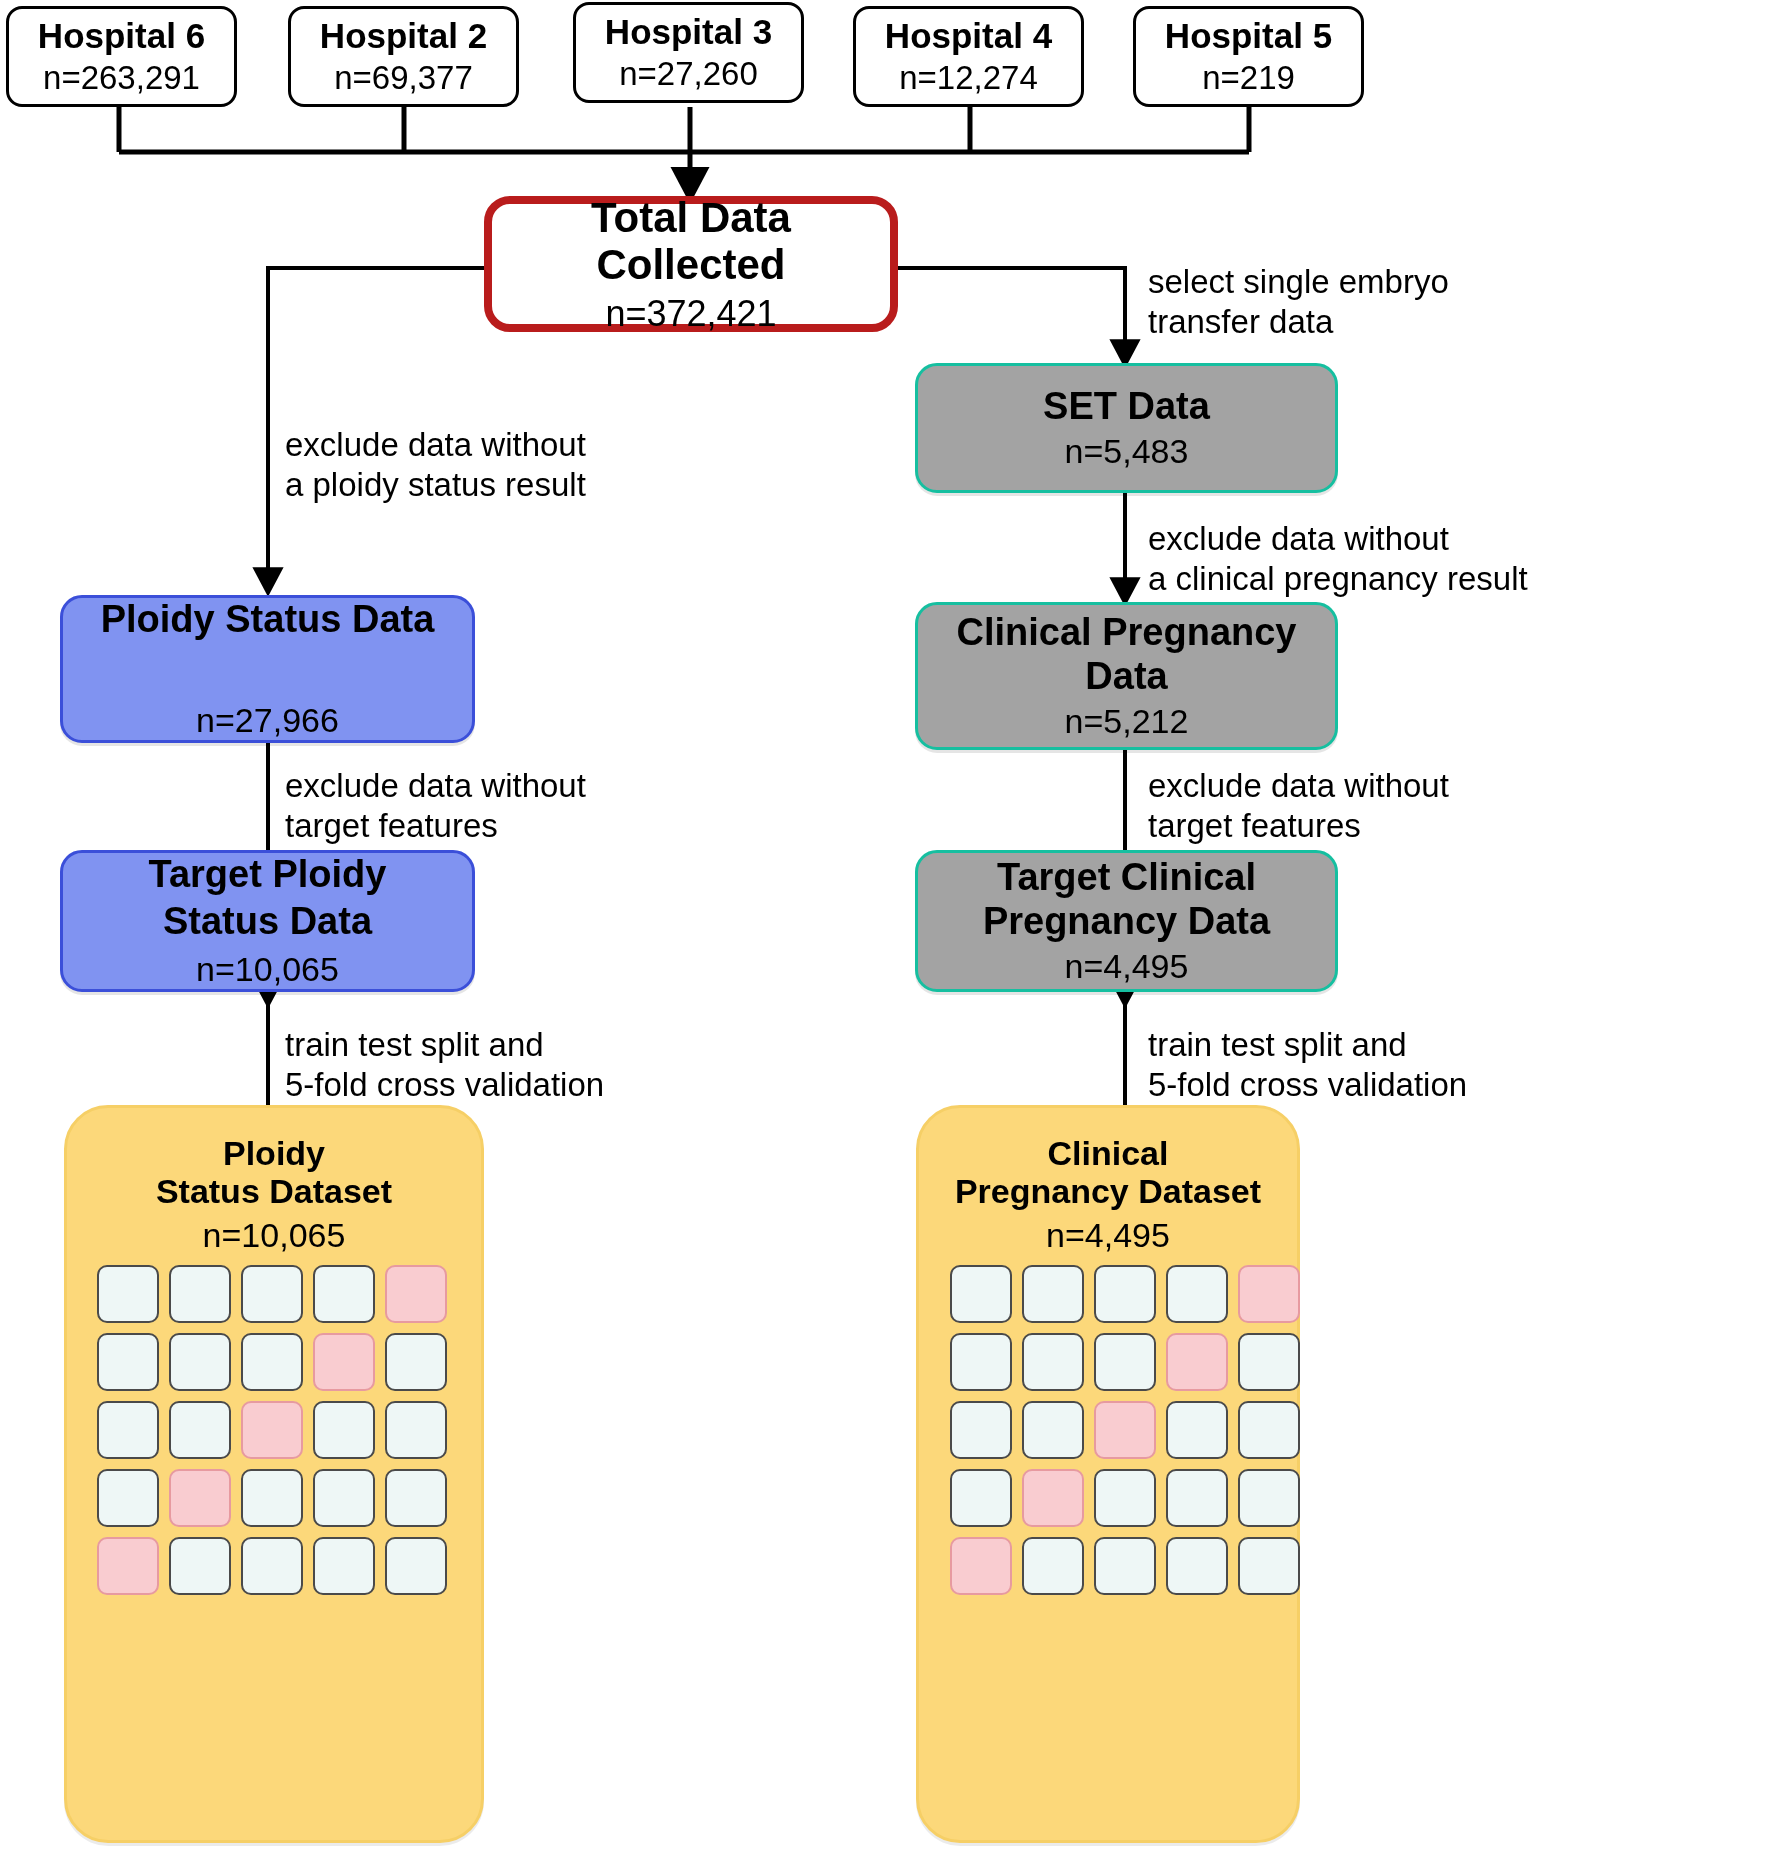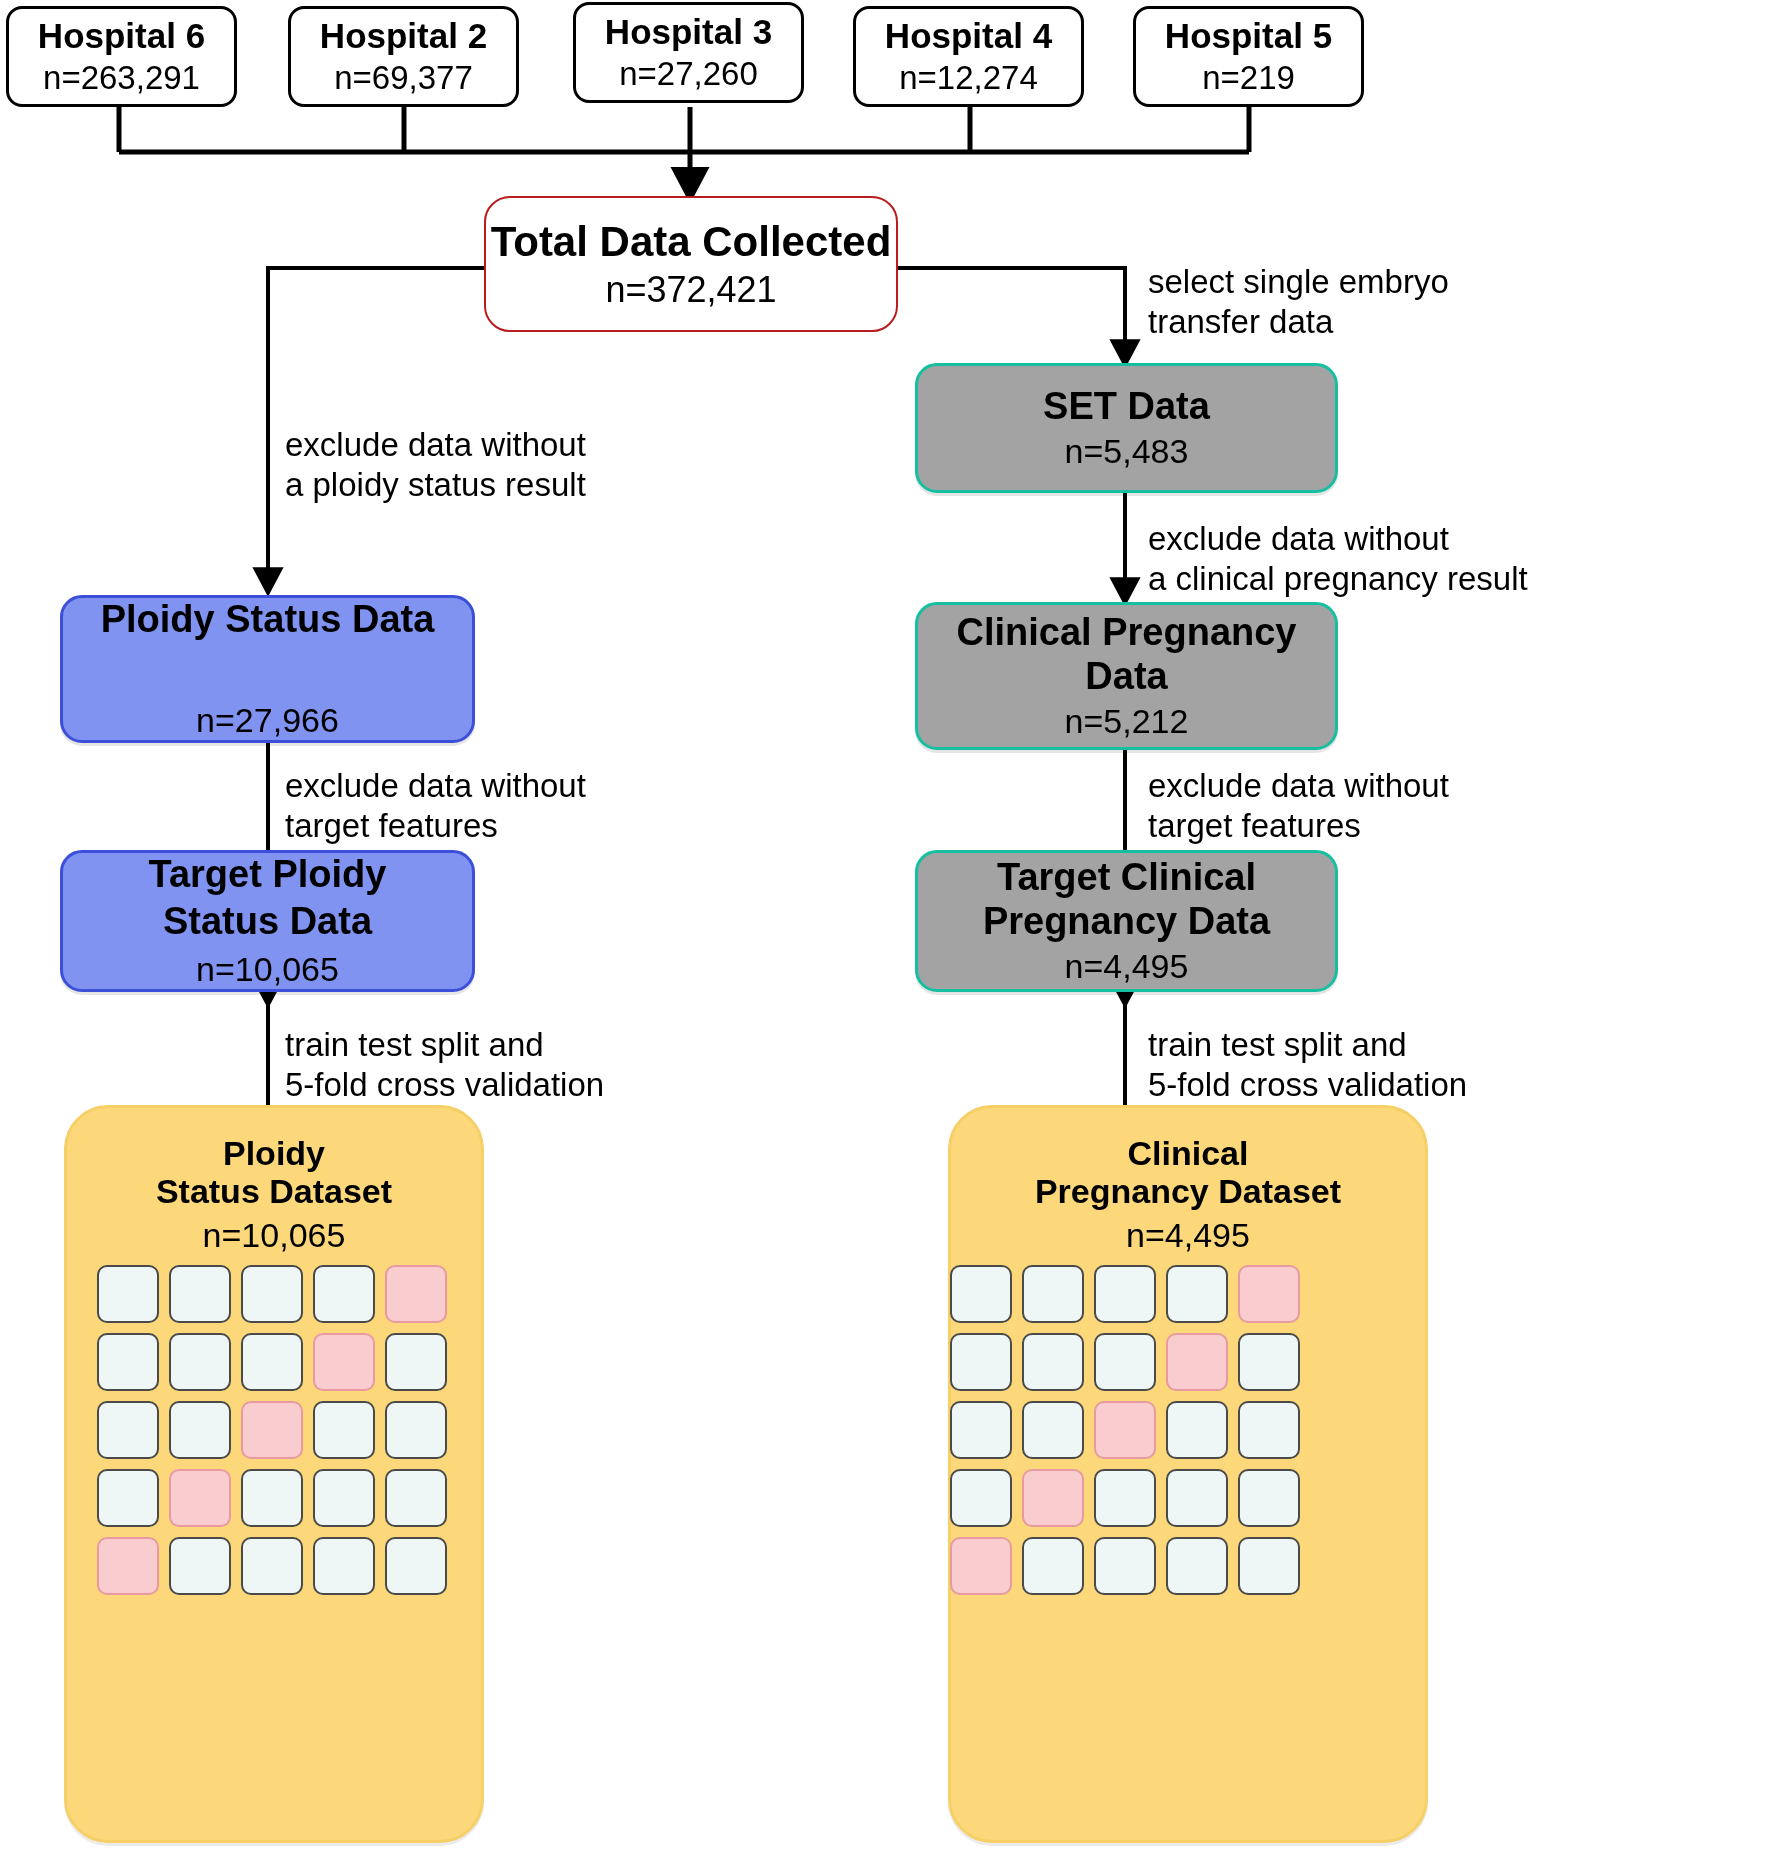--- a/index.html
+++ b/index.html
@@ -46,21 +46,21 @@
   .node.white {
     background: #ffffff;
     border: 3px solid #000000;
     border-radius: 16px;
   }
   .node.white .title { font-size: 35px; }
   .node.white .count { font-size: 33px; margin-top: 3px; }
 
   .node.total {
     background: #ffffff;
-    border: 2px solid #b91c1c;
+    border: 8px solid #b91c1c;
     border-radius: 26px;
   }
   .node.total .title { font-size: 42px; }
   .node.total .count { font-size: 36px; margin-top: 4px; }
 
   .node.blue {
     background: #8093f1;
     border: 3px solid #3b4fd9;
     border-radius: 22px;
     box-shadow: 0 3px 0 rgba(0,0,0,0.10);
@@ -266,21 +266,21 @@
     <div class="title">Data</div>
     <div class="count">n=5,212</div>
   </div>
 
   <div class="node green" style="left:915px; top:850px; width:423px; height:142px;">
     <div class="title">Target Clinical</div>
     <div class="title">Pregnancy Data</div>
     <div class="count">n=4,495</div>
   </div>
 
-  <div class="node yellow" style="left:916px; top:1105px; width:480px; height:738px;margin-left:32px;">
+  <div class="node yellow" style="left:916px; top:1105px; width:384px; height:738px;">
     <div class="title">Clinical</div>
     <div class="title">Pregnancy Dataset</div>
     <div class="count">n=4,495</div>
   </div>
 
   <div class="grid" style="left:950px; top:1265px; width:350px; height:330px;">
       <div class="cell"></div>
       <div class="cell"></div>
       <div class="cell"></div>
       <div class="cell"></div>

